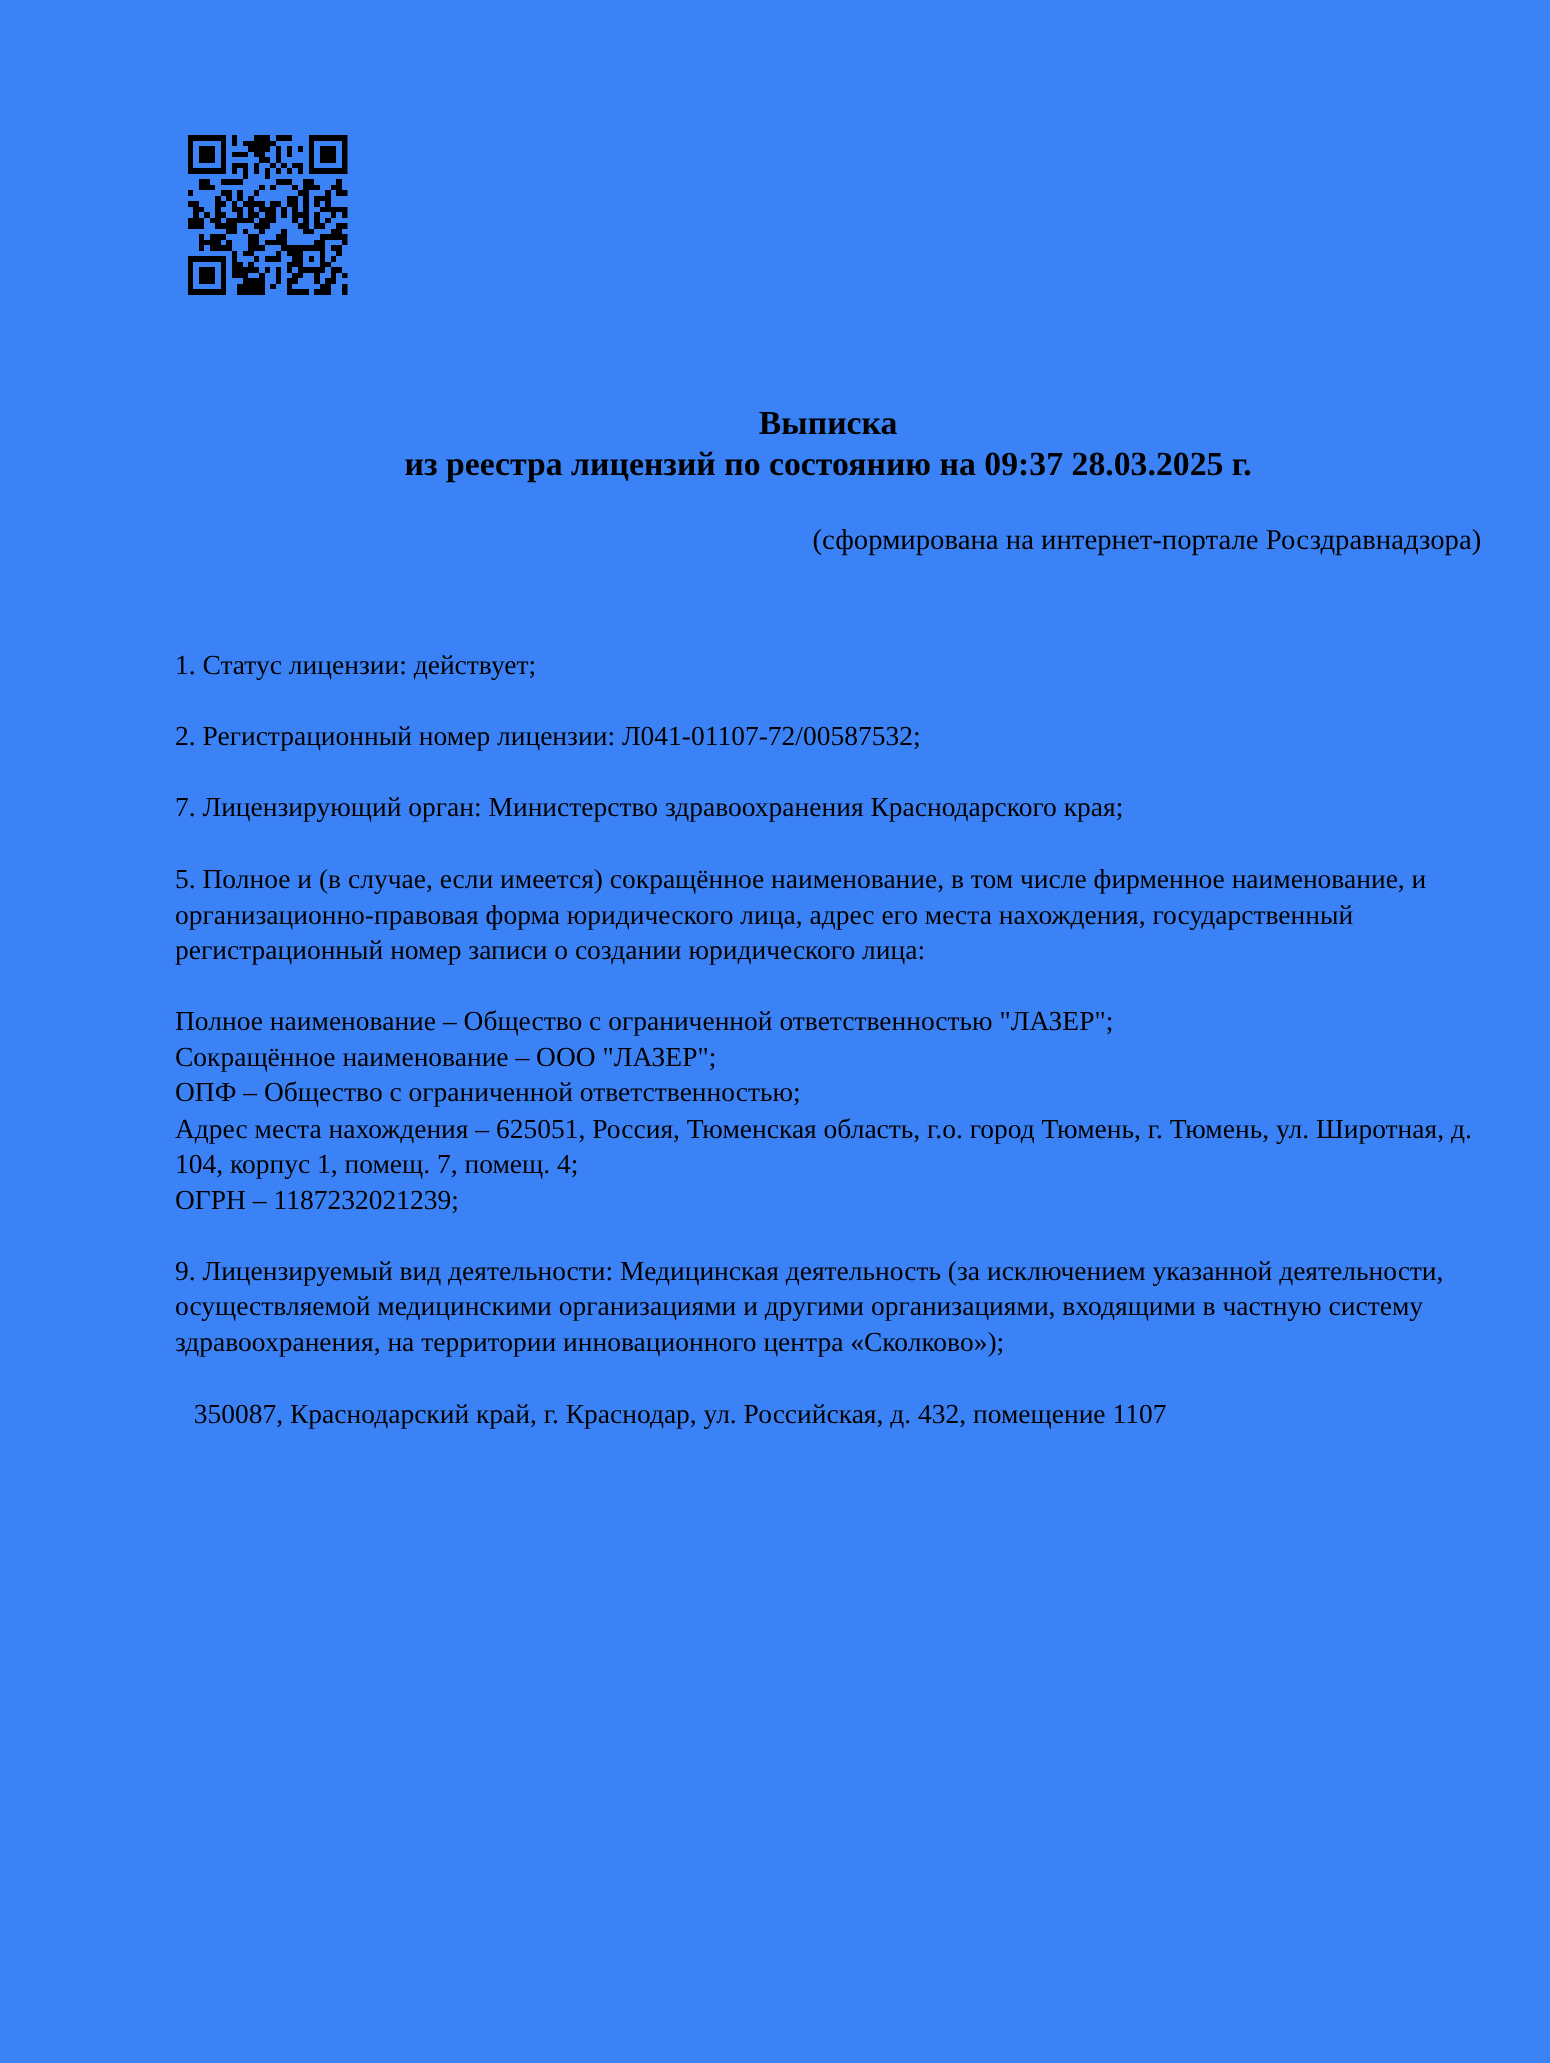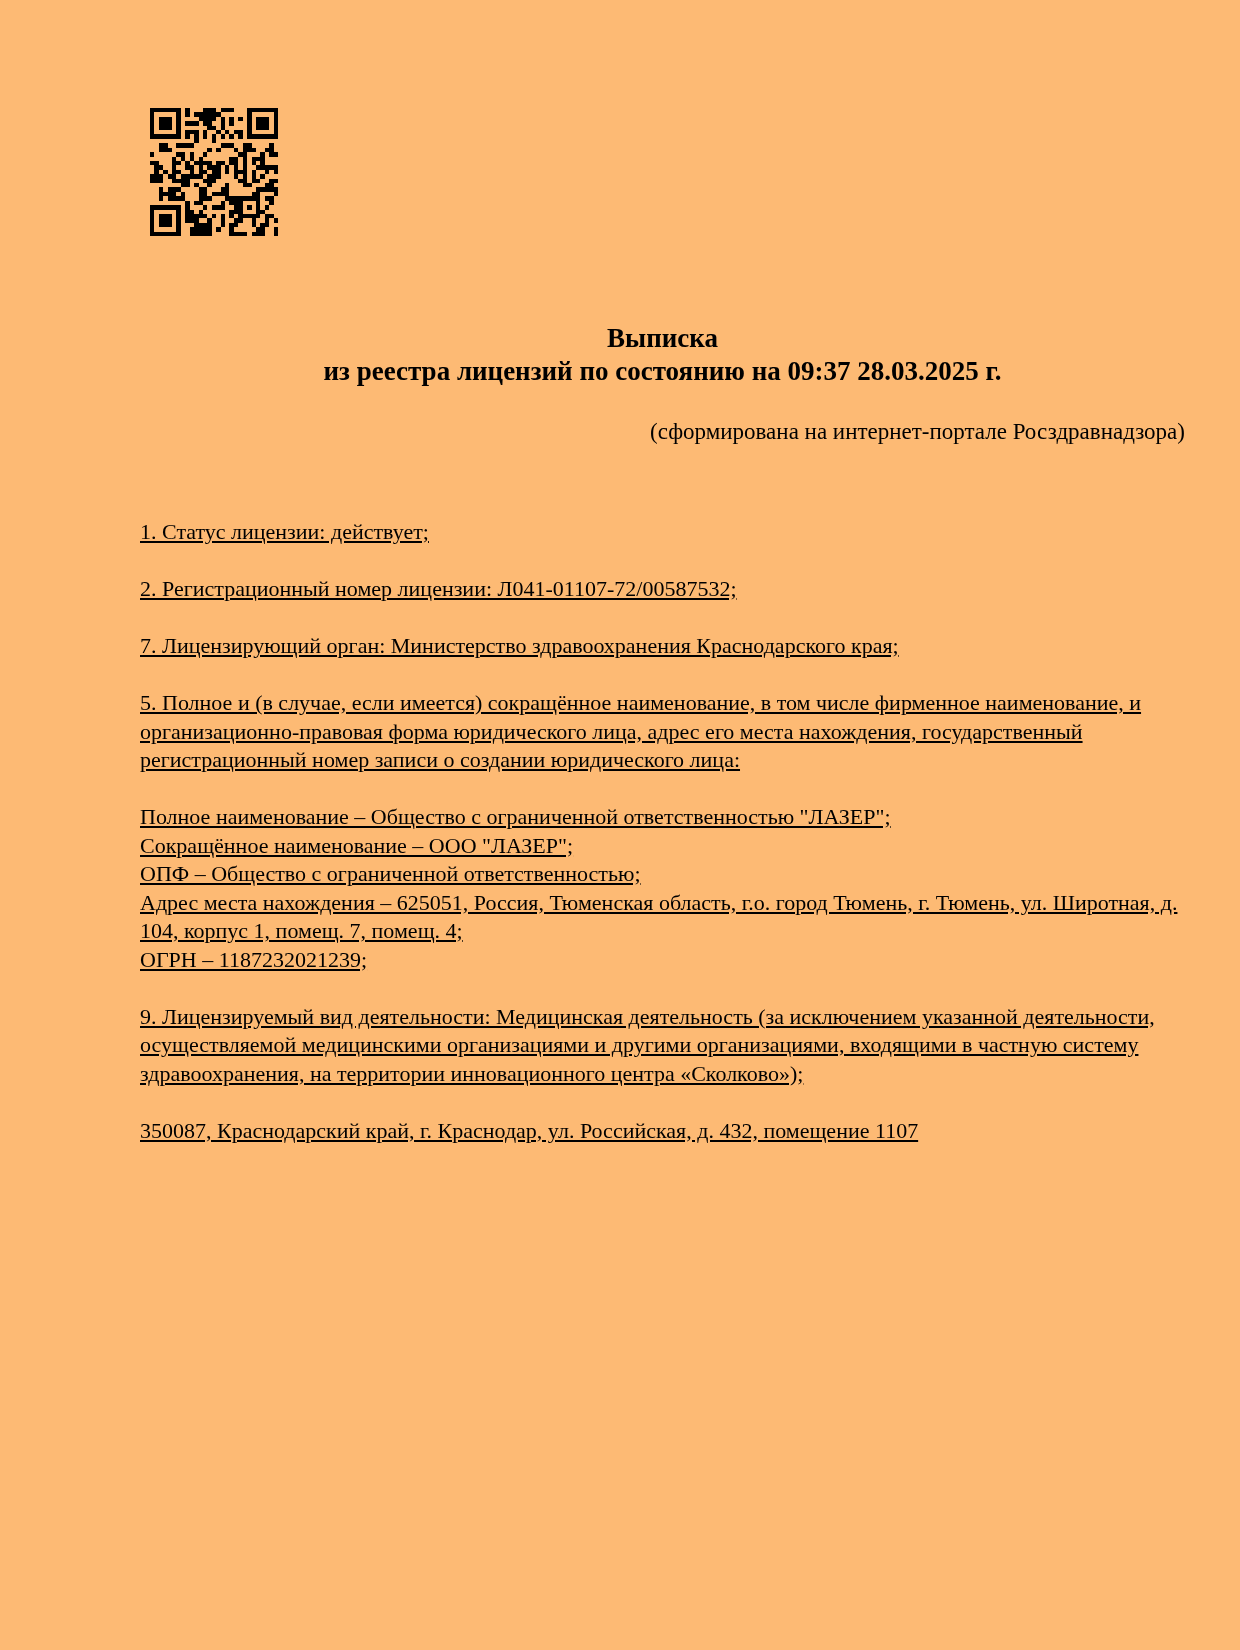--- a/index.html
+++ b/index.html
@@ -4,21 +4,21 @@
 <style>
   html, body {
     margin: 0;
     padding: 0;
     background: #ffffff;
   }
   .page {
     position: relative;
     width: 1240px;
     height: 1650px;
-    background: #fdba74;
+    background: #3b82f6;
     color: #000000;
     font-family: "Liberation Serif", "DejaVu Serif", serif;
     overflow: hidden;
   }
   .qr {
     position: absolute;
     left: 150px;
     top: 108px;
     width: 128px;
     height: 128px;
@@ -50,24 +50,24 @@
     font-weight: normal;
   }
   .doc-body {
     margin-top: 74px;
     font-size: 22px;
     line-height: 28.5px;
   }
   .doc-body p {
     margin: 0 0 28.5px 0;
     white-space: pre-line;
-    text-decoration: underline;
   }
   .doc-body p:last-child {
     margin-bottom: 0;
+    margin-left: 15px;
   }
 </style>
 </head>
 <body>
 
 <div class="page">
 
   <div class="qr">
     <svg id="qr-svg" viewBox="0 0 29 29">
         <rect x="0" y="0" width="1" height="1" fill="#000000"></rect>

